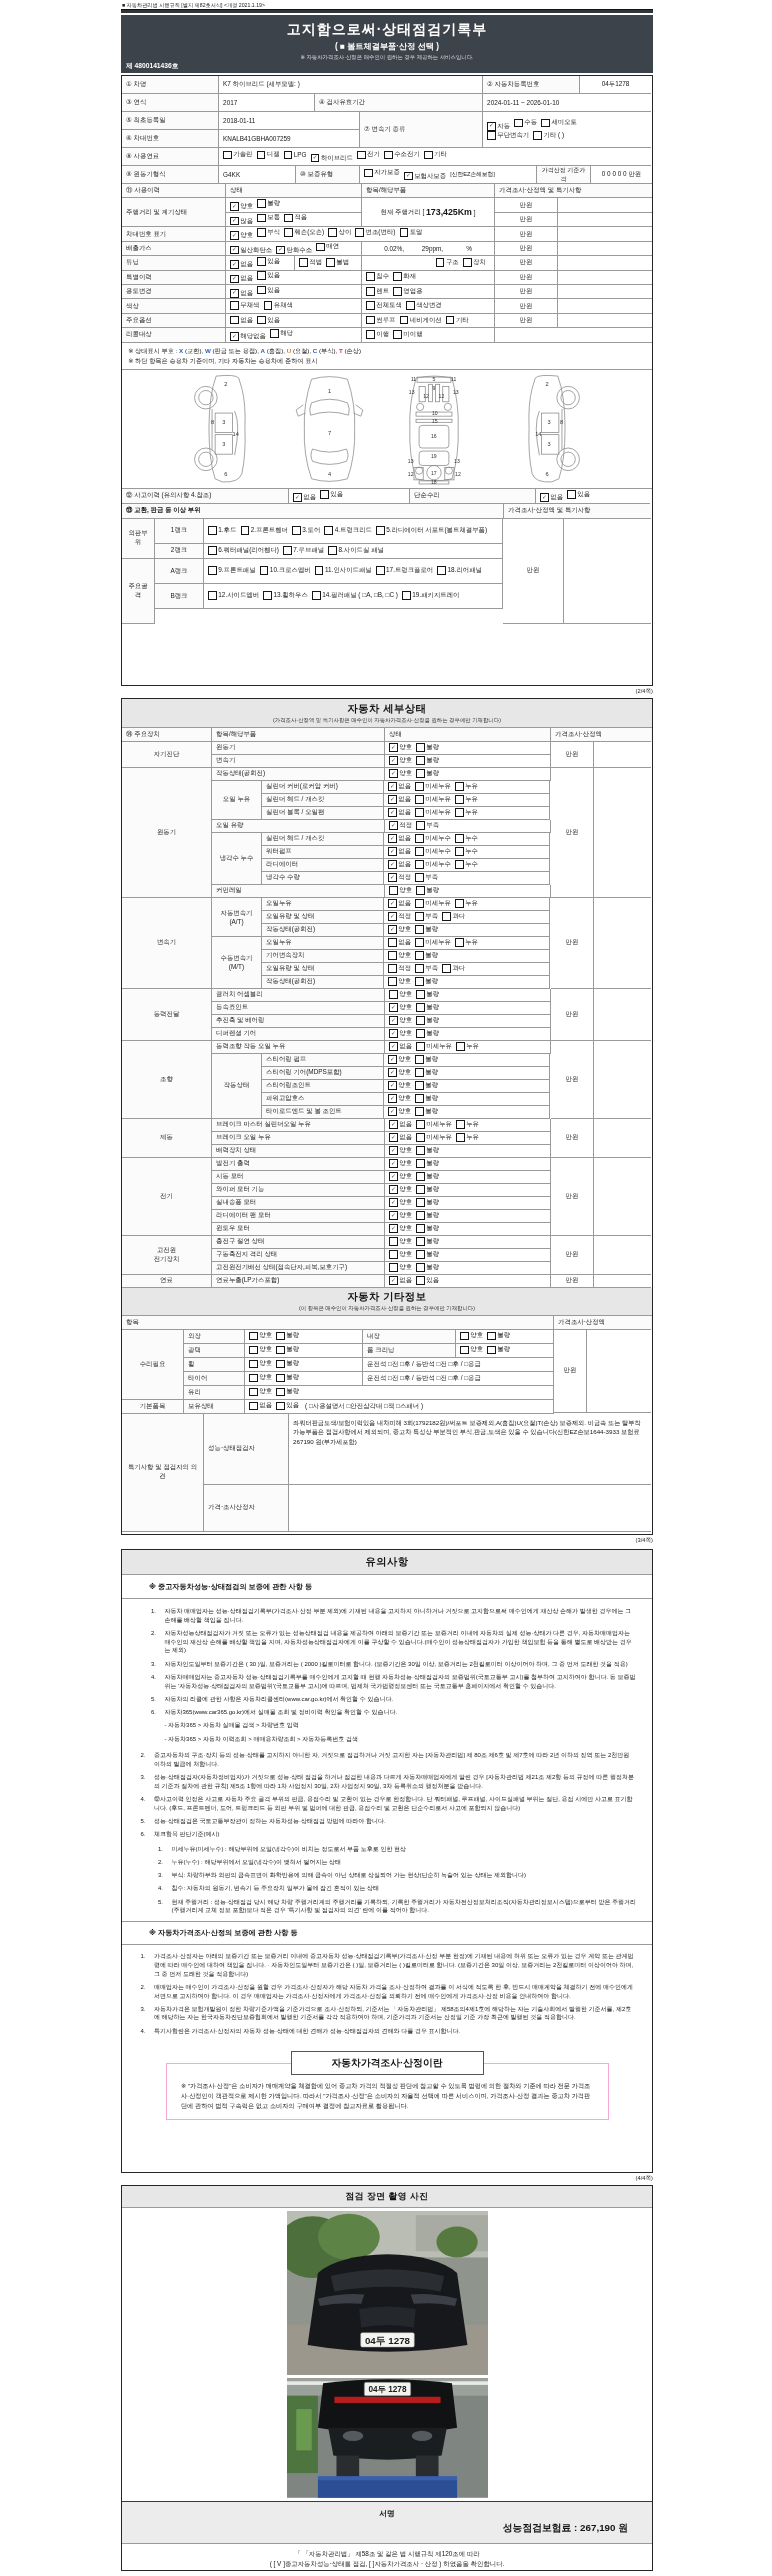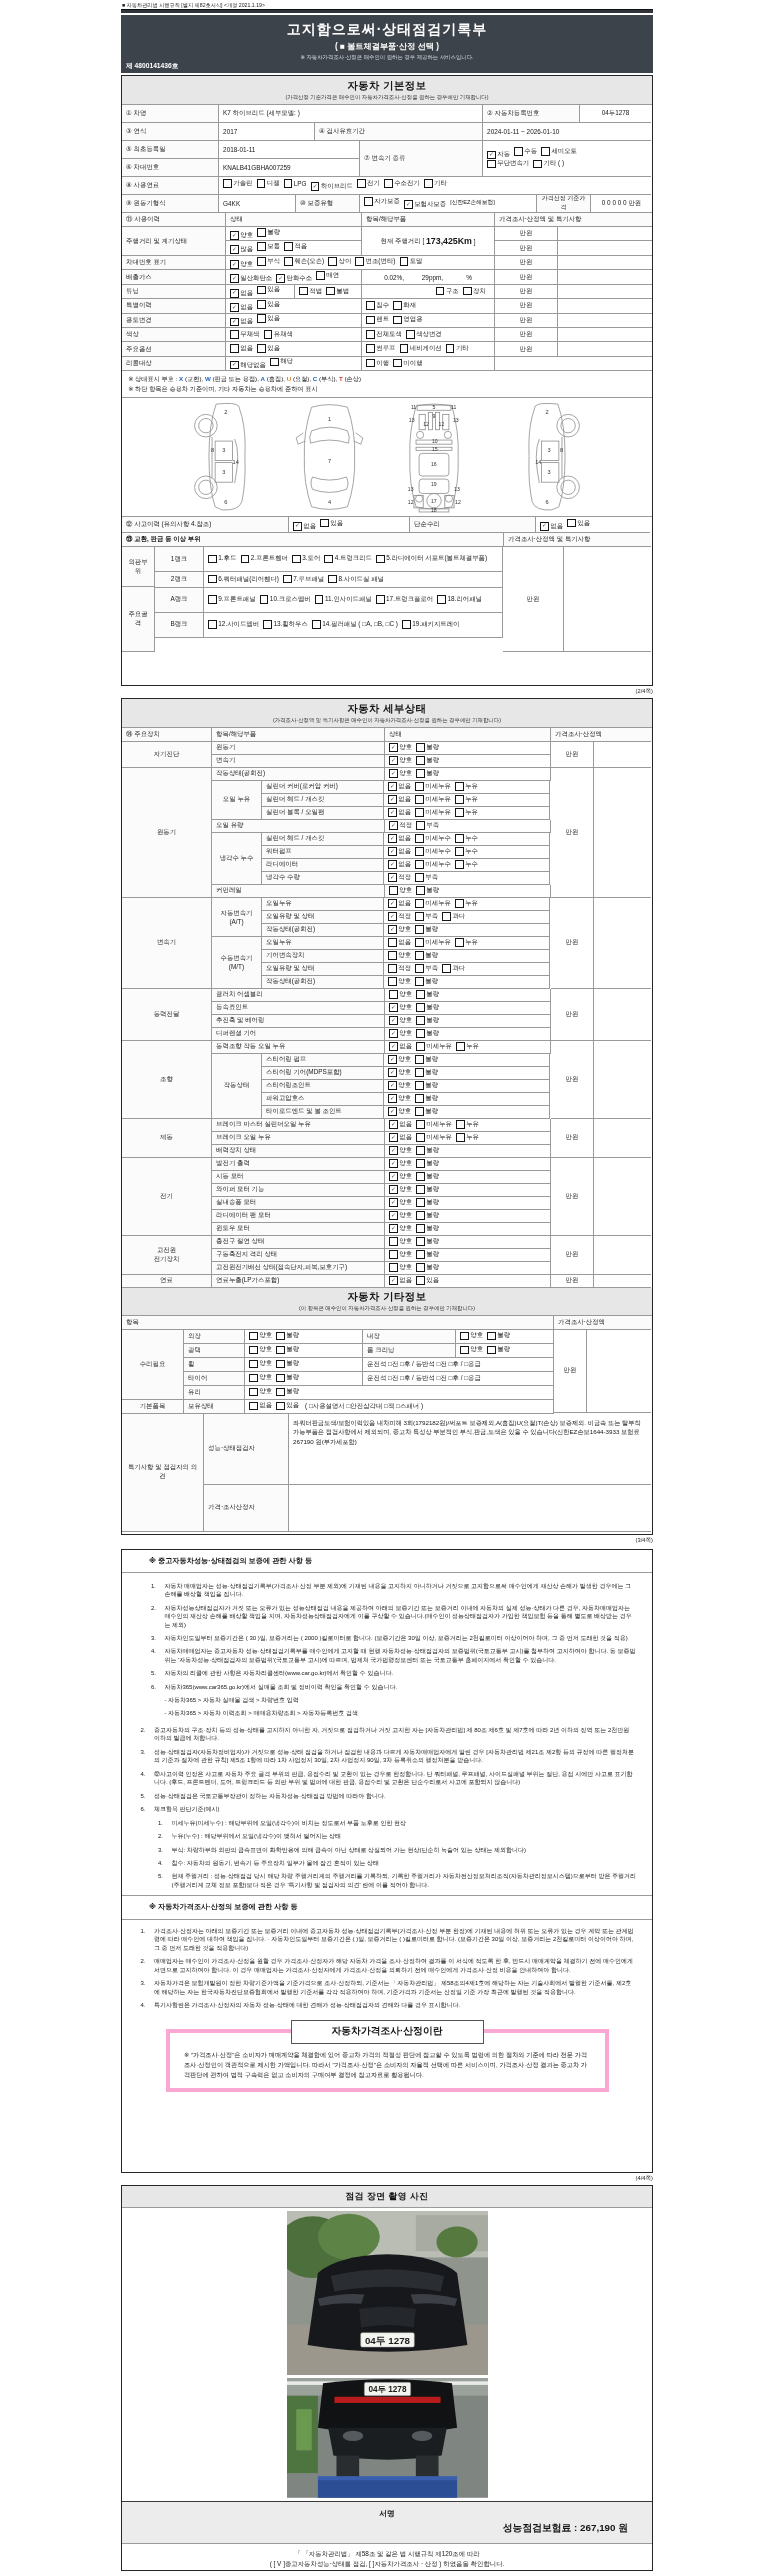--- a/index.html
+++ b/index.html
@@ -30,21 +30,21 @@
   .cb{display:inline-flex;align-items:center;margin-right:4.1px;white-space:nowrap}
   .bx{width:6.7px;height:6.7px;border:1px solid #161616;display:inline-flex;align-items:center;
       justify-content:center;margin-right:1.5px;font-size:5.7px;font-weight:bold;line-height:1;background:#fff}
   .cl{font-size:6.4px}
   .pagemark{font-size:5.7px;text-align:right;color:#222}
   .mw{justify-content:center;color:#222}
   .notice-item{display:flex;margin-bottom:4.6px;font-size:6px;line-height:1.45}
   .notice-item .num{width:13.4px;flex:none}
   .nsec{border-top:0.5px solid #9a9a9a;border-bottom:0.5px solid #9a9a9a;padding:6.2px 0 6.2px 27px;
         font-size:7.2px;font-weight:bold}
-  #price-box-wrap{width:443px;margin:19px auto 0;border:4px solid #f9a8d4;padding:0 14.4px 8.2px;box-sizing:border-box}
+  #price-box-wrap{width:443px;margin:28px auto 0;border:1px solid #f9a8d4;padding:0 14.4px 8.2px;box-sizing:border-box}
   #price-box-title{width:191px;margin:-13.4px auto 6.2px;border:1px solid #555;background:#fff;
        text-align:center;font-size:9.8px;font-weight:bold;padding:4.6px 0}
   #price-box-text{font-size:6.2px;line-height:1.6}
   #sign-band{background:#ececec;border-top:1px solid #3a3a3a;border-bottom:0.5px solid #9a9a9a;position:relative;height:41px}
   #sign-band .st{ text-align:center;font-size:7.7px;padding-top:6.2px;font-weight:bold}
   #sign-fee{position:absolute;right:24px;top:19.6px;font-size:9.8px;font-weight:bold}
   .confirm{ text-align:center;font-size:6.4px;line-height:1.7;padding-top:4.1px}
   .photo{display:block;margin:3.1px auto}
   svg text{font-family:"Liberation Sans","DejaVu Sans",sans-serif}
 </style>
@@ -55,24 +55,20 @@
 <div class="abs col" id="top-rule"></div>
 <div class="abs col" id="title-band">
   <div class="t1">고지함으로써·상태점검기록부</div>
   <div class="t2">( ■ 볼트체결부품·산정 선택 )</div>
   <div class="t3">※ 자동차가격조사·산정은 매수인이 원하는 경우 제공하는 서비스입니다.</div>
 </div>
 <div class="abs" id="doc-no">제 4800141436호</div>
 
 <div class="abs col block" style="top:75px;height:611px">
 
-  <div class="sechead">
-    <div class="h">자동차 기본정보</div>
-    <div class="s">(가격산정 기준가격은 매수인이 자동차가격조사·산정을 원하는 경우에만 기재합니다)</div>
-  </div>
 
   <div>
     <div class="tr" style="height:18px">
       <div class="td lab" style="width:97px">① 차명</div>
       <div class="td" style="width:264px">K7 하이브리드 (세부모델: )</div>
       <div class="td lab" style="width:97px">② 자동차등록번호</div>
       <div class="td last cen" style="width:71px">04두1278</div>
     </div>
     <div class="tr" style="height:18px">
       <div class="td lab" style="width:97px">③ 연식</div>
@@ -1443,20 +1439,23 @@
         <div class="td lab" style="width:85px">가격·조사산정자</div>
         <div class="td last" style="width:362px"></div>
       </div>
     </div>
   </div>
 </div>
 
 <div class="abs col pagemark" style="top:1537px">(3/4쪽)</div>
 
 <div class="abs col block" style="top:1549px;height:624px">
+  <div class="sechead" style="padding:5.2px 0">
+    <div class="h">유의사항</div>
+  </div>
   <div class="nsec" style="border-top:none">※ 중고자동차성능·상태점검의 보증에 관한 사항 등</div>
   <div style="padding:8.2px 15.5px 1px 29px" id="sec1-list">
       <div class="notice-item">
         <span class="num">1.</span>
         <span>자동차 매매업자는 성능·상태점검기록부(가격조사·산정 부분 제외)에 기재된 내용을 고지하지 아니하거나 거짓으로 고지함으로써 매수인에게 재산상 손해가 발생한 경우에는 그 손해를 배상할 책임을 집니다.</span>
       </div>
       <div class="notice-item">
         <span class="num">2.</span>
         <span>자동차성능상태점검자가 거짓 또는 오류가 있는 성능상태점검 내용을 제공하여 아래의 보증기간 또는 보증거리 이내에 자동차의 실제 성능·상태가 다른 경우, 자동차매매업자는 매수인의 재산상 손해를 배상할 책임을 지며, 자동차성능상태점검자에게 이를 구상할 수 있습니다.(매수인이 성능상태점검자가 가입한 책임보험 등을 통해 별도로 배상받는 경우는 제외)</span>
       </div>

